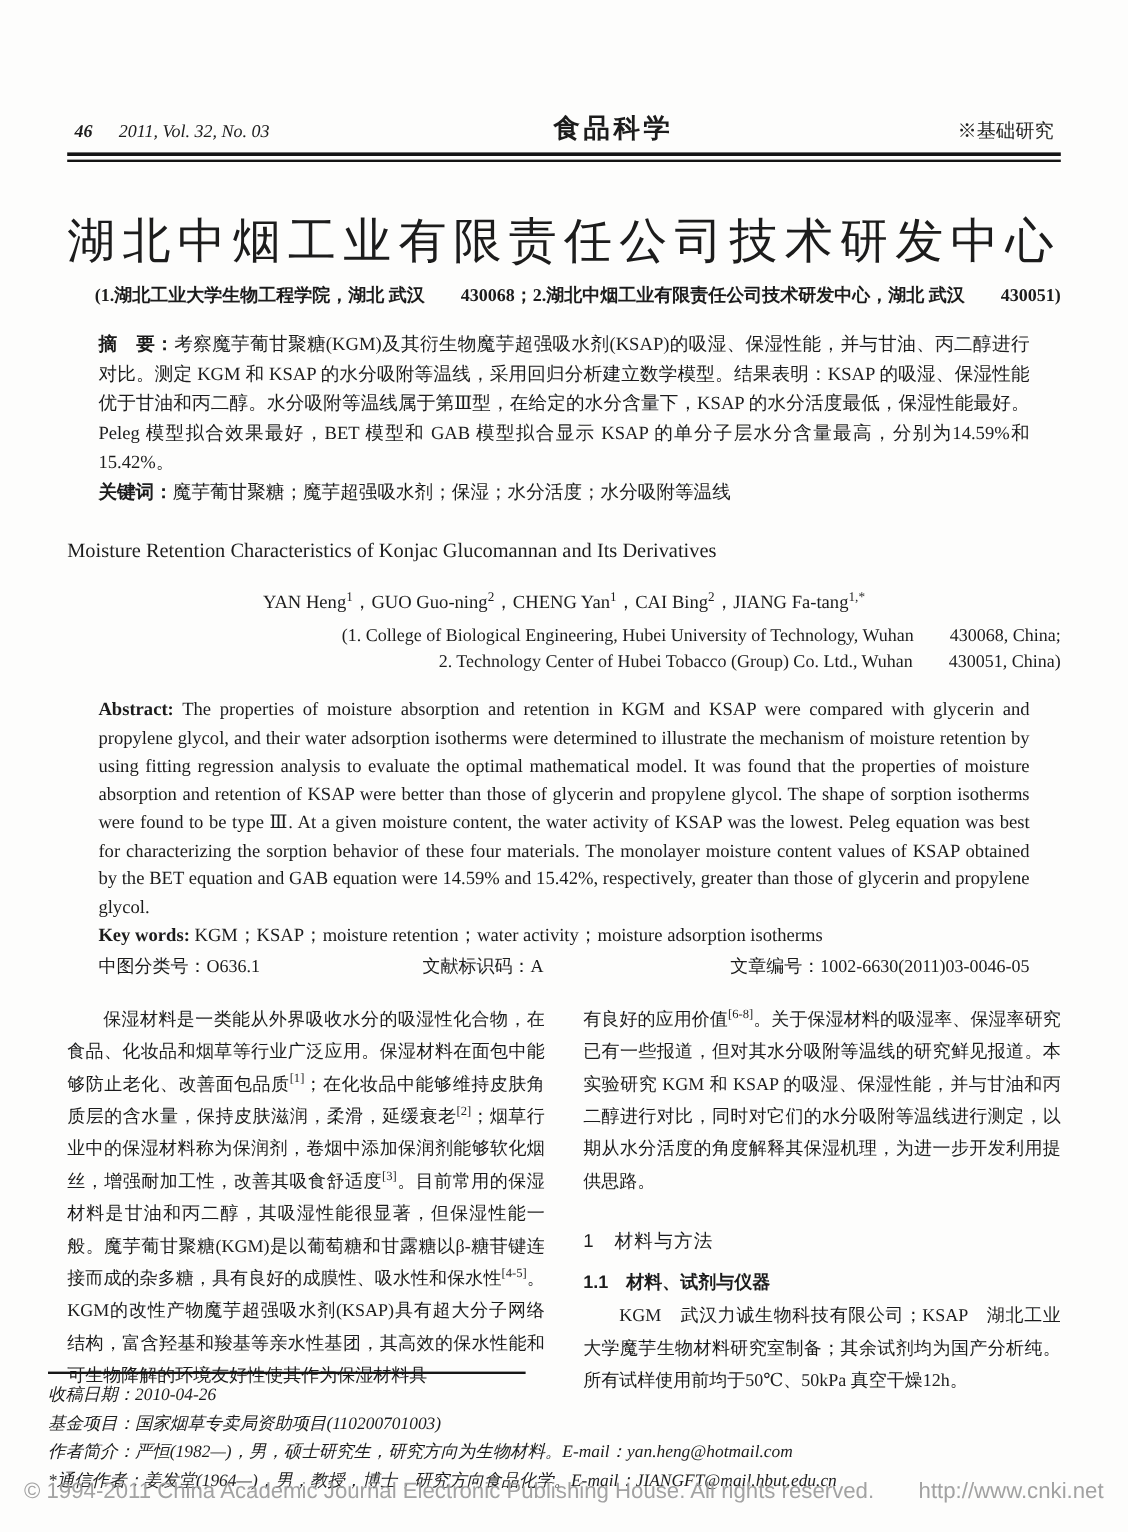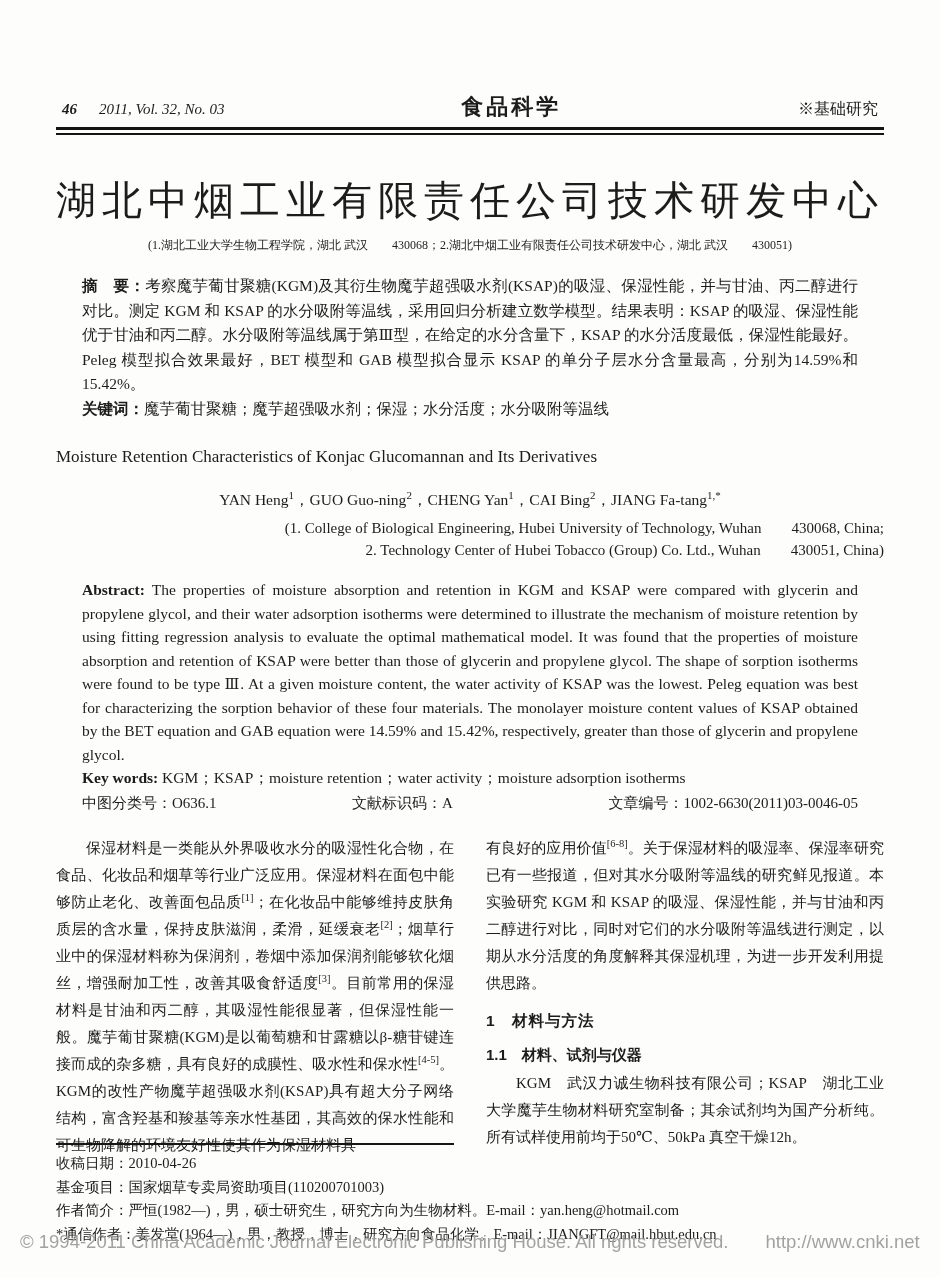--- a/index.html
+++ b/index.html
@@ -20,21 +20,21 @@
   .hdr{display:flex;align-items:baseline;padding:0 6px;}
   .hdr-left{font-style:italic;font-size:15px;white-space:nowrap;}
   .hdr-left .pageno{font-weight:700;margin-right:22px;}
   .hdr-center{flex:1;text-align:center;font-size:22px;font-weight:700;letter-spacing:3px;}
   .hdr-right{font-size:16px;white-space:nowrap;}
   .hdr-rule{margin-top:5px;height:3px;border-top:3px solid #141414;border-bottom:2px solid #141414;}
   
   .title-cn{margin-top:38px;text-align:center;font-size:40px;letter-spacing:6px;white-space:nowrap;}
   .authors-cn{margin-top:24px;text-align:center;font-size:17px;letter-spacing:1px;}
   .authors-cn sup,.authors-en sup{font-size:11px;}
-  .affil-cn{margin-top:9px;text-align:center;font-size:12px;}
+  .affil-cn{margin-top:9px;text-align:right;font-size:15px;font-weight:bold;}
   
   .abs-cn{margin-top:20px;padding:0 26px;font-size:15.5px;line-height:24.5px;text-align:justify;}
   .abs-cn .lbl{font-weight:700;}
   .kw-cn{padding:0 26px;font-size:15.5px;line-height:24.5px;text-align:justify;}
   .kw-cn .lbl{font-weight:700;}
   
   .title-en{margin-top:26px;font-size:17px;}
   .authors-en{margin-top:23px;text-align:center;font-size:15.5px;}
   .affil-en{margin-top:6px;text-align:right;font-size:15px;line-height:22px;}
   .abs-en{margin-top:17px;padding:0 26px;font-size:15.5px;line-height:23.5px;text-align:justify;}
@@ -44,24 +44,24 @@
   .meta-line{margin-top:4px;padding:0 26px;font-size:15px;display:flex;}
   .meta-line .m1{width:270px;}
   .meta-line .m2{flex:1;}
   .meta-line .m3{white-space:nowrap;}
   
   .body-cols{margin-top:22px;display:flex;gap:32px;font-size:15px;line-height:27px;text-align:justify;}
   .col{flex:1;min-width:0;}
   .col p{margin:0;}
   .p-indent{text-indent:2em;}
   sup{font-size:10.5px;line-height:0;}
-  .sec-h1{font-family:"Liberation Sans","DejaVu Sans",sans-serif;font-weight:700;font-size:15.5px;margin:10px 0 7px 0;letter-spacing:1px;}
+  .sec-h1{font-family:"Liberation Sans","DejaVu Sans",sans-serif;font-weight:400;font-size:15.5px;margin:22px 0 7px 0;letter-spacing:1px;}
   .sec-h2{font-family:"Liberation Sans","DejaVu Sans",sans-serif;font-weight:700;font-size:15px;margin:2px 0 2px 0;}
   
-  .footnote-block{position:absolute;left:56px;top:1143px;width:828px;}
+  .footnote-block{position:absolute;left:40px;top:1143px;width:828px;font-style:italic;}
   .fn-rule{width:398px;border-top:2px solid #161616;}
   .fn-lines{margin-top:7px;font-size:14.5px;line-height:23.5px;}
   
   .watermark{
     position:absolute;left:20px;top:1229px;
     color:#a2a2a2;font-size:18.5px;white-space:nowrap;
     font-family:Liberation Sans, sans-serif;
   }
 </style>
 </head>

